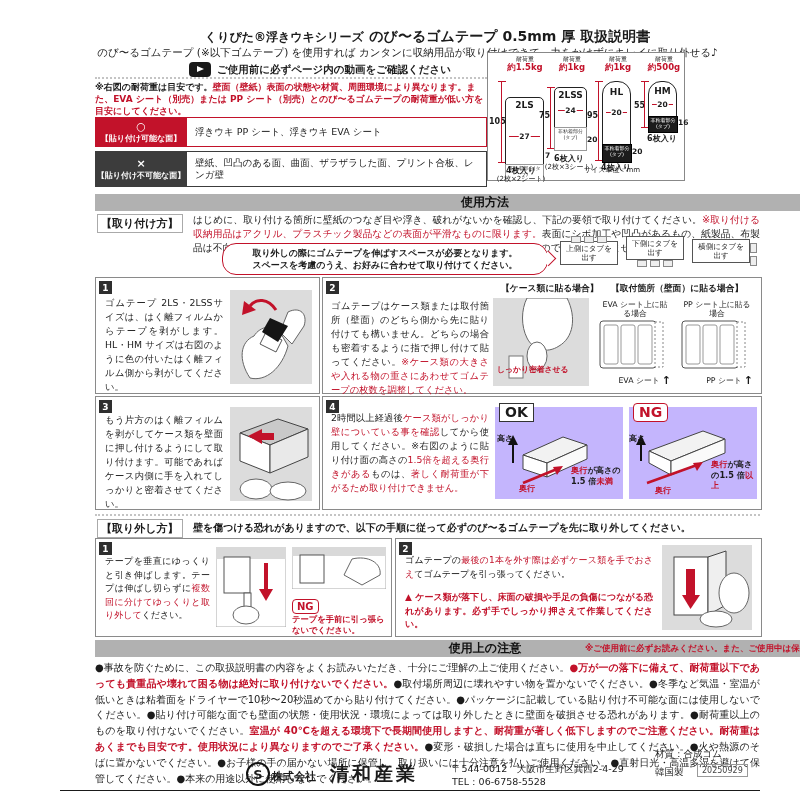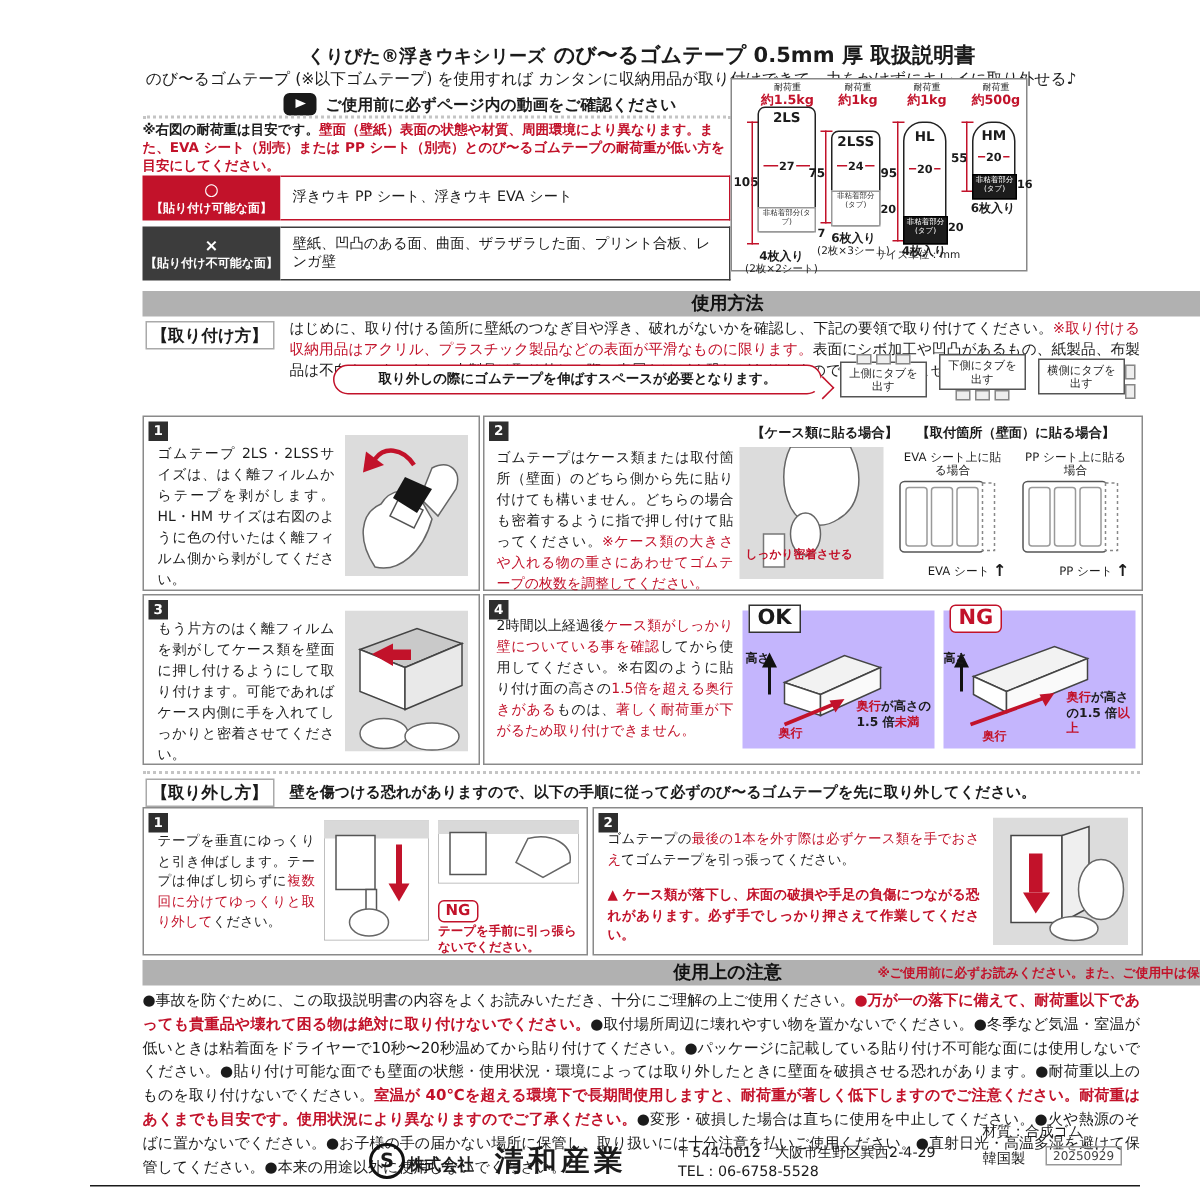--- a/index.html
+++ b/index.html
@@ -140,21 +140,21 @@
   </div>
 
   <div class="abs sizebox">
 
     <div class="sz szload" style="left:14px;top:3px;width:46px;">
       <span>耐荷重</span><br>
       <span class="lv">約1.5kg</span>
     </div>
     <span class="dimnum" style="left:1px;top:64px;">105</span>
     <div class="dimv" style="left:13px;top:28px;height:82px;"></div>
-    <div class="tape" style="left:17px;top:18px;width:37px;height:82px;border-radius:5px 5px 2px 2px;">
+    <div class="tape" style="left:17px;top:44px;width:37px;height:82px;border-radius:5px 5px 2px 2px;">
       <div class="tname">2LS</div>
       <div class="dimw" style="top:38px;">
           <b>27</b>
         </div>
       <div class="tabstrip" style="height:13px;">非粘着部分(タブ)</div>
     </div>
     <span class="tabdim" style="left:57px;top:98px;">7</span>
     <div class="szcount" style="left:7px;top:112px;width:52px;">4枚入り</div>
     <div class="szcsub" style="left:2px;top:121px;width:62px;">(2枚×2シート)</div>
 
@@ -212,20 +212,21 @@
 
   <div class="abs bar" style="top:194px;">
     <span class="t">使用方法</span>
   </div>
 
   <span class="abs seclabel" style="top:214px;left:97px;">【取り付け方】</span>
   <div class="abs attachp" style="top:213px;left:193px;width:567px;"><span>はじめに、取り付ける箇所に壁紙のつなぎ目や浮き、破れがないかを確認し、下記の要領で取り付けてください。</span><span class="red">※取り付ける収納用品はアクリル、プラスチック製品などの表面が平滑なものに限ります。</span><span>表面にシボ加工や凹凸があるもの、紙製品、布製品は不向きです。また、木製品は取り外しの際に表層をはがす恐れがありますのでお勧めできません。</span></div>
 
   <div class="abs bubble" style="top:243px;left:222px;width:308px;">
     <span>取り外しの際にゴムテープを伸ばすスペースが必要となります。</span><br>
+    <span>スペースを考慮のうえ、お好みに合わせて取り付けてください。</span>
   </div>
   <div class="abs tabrow" style="top:236px;left:560px;">
     <div class="tabitem">
       <div class="tsq">
           <i></i>
           <i></i>
           <i></i>
         </div>
       <div class="tabbox">上側にタブを出す</div>
     </div>

